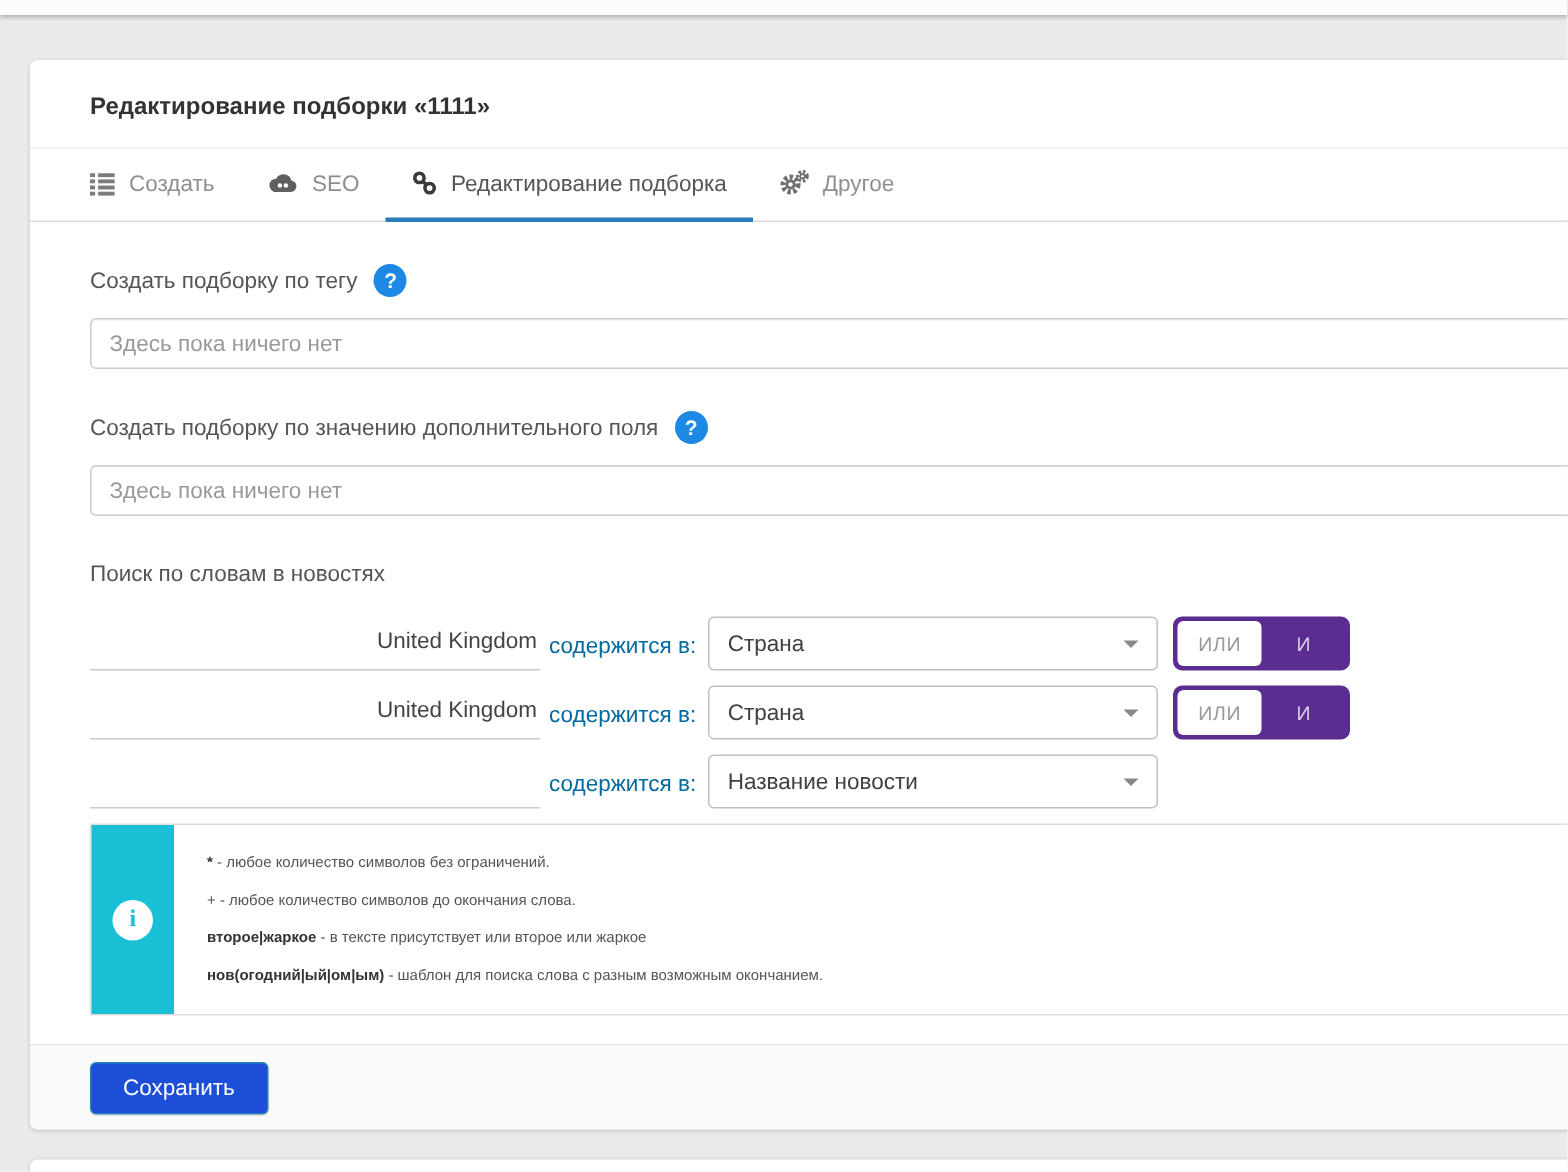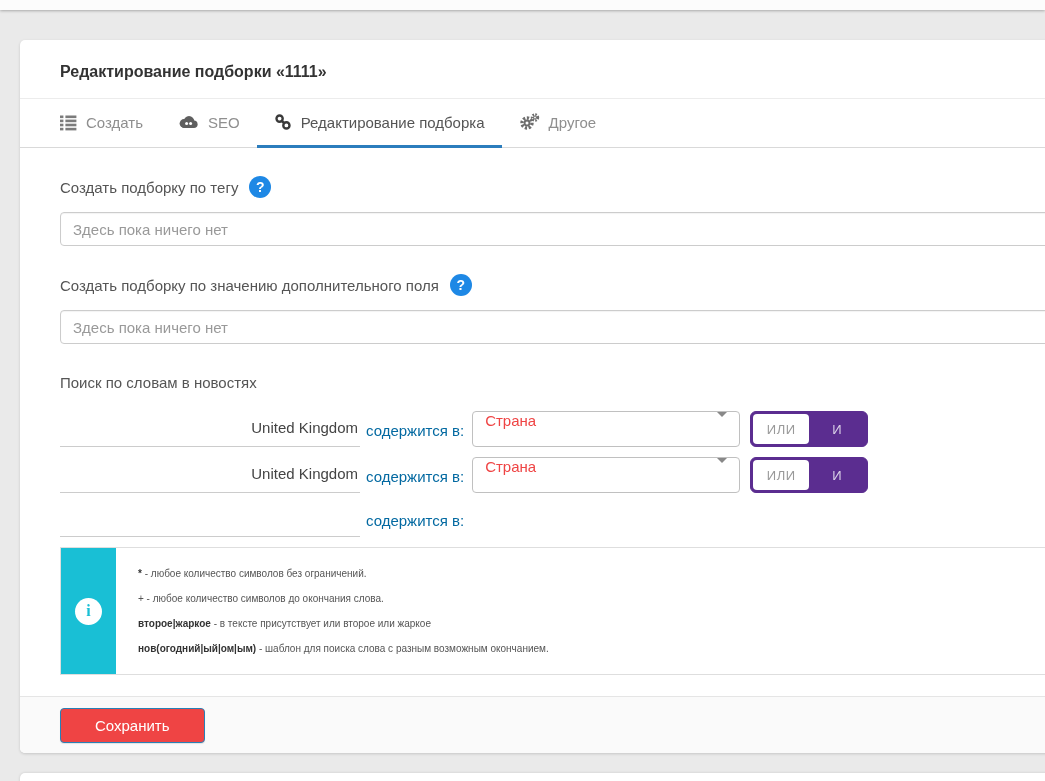--- a/index.html
+++ b/index.html
@@ -66,24 +66,24 @@
   .search-row { display:flex; align-items:flex-end; margin-bottom:10px; }
   .word-input {
     width:300px; height:34px;
     border:none; border-bottom:1px solid #ccc;
     font-size:15px; color:#444; padding:0 2px 5px 0;
     font-family:"Liberation Sans", sans-serif;
     background:transparent; outline:none;text-align:right;
   }
   .contains { color:#0369a1; margin:0 8px 8px 6px; white-space:nowrap; }
   .field-select {
-    width:268px; height:36px;
+    width:300px; height:36px;
     border:1px solid #c0c0c0; border-radius:4px; background:#fff;
-    display:flex; align-items:flex-start; padding:0 12px;
-    color:#ef4444; cursor:pointer;
+    display:flex; align-items:center; padding:0 12px;
+    color:#404040; cursor:pointer;
   }
   .caret {
     margin-left:auto; width:0; height:0;
     border-left:5px solid transparent; border-right:5px solid transparent;
     border-top:5px solid #888;
   }
   .toggle {
     margin-left:10px; width:118px; height:36px;
     background:#5b2d90; border:1px solid #5b2d90; border-radius:6px;
     display:flex; padding:2px; flex:0 0 auto;
@@ -110,22 +110,22 @@
   }
   .info-content { padding:13px 22px; }
   .info-line { line-height:25px; font-size:10px; color:#555; }
   .info-line b { color:#333; }
   .card-footer {
     position:absolute; left:0; right:0; bottom:0; height:57px;
     background:#fafafa; border-top:1px solid #e5e5e5;
     display:flex; align-items:center; padding-left:40px;
   }
   .save-btn {
-    background:#ef4444; border:1px solid #2880b6; border-radius:4px;
-    color:#fff; font-size:15px; padding:8px 34px; cursor:pointer;
+    background:#1d4ed8; border:1px solid #2880b6; border-radius:4px;
+    color:#fff; font-size:15px; padding:8px 21px; cursor:pointer;
     font-family:"Liberation Sans", sans-serif;
     box-shadow:0 1px 1px rgba(0,0,0,.1);
   }
   .next-card {
     position:absolute; left:20px; right:-16px; top:773px; height:12px;
     background:#fff; border-radius:5px 5px 0 0;
     box-shadow:0 0 3px rgba(0,0,0,.15);
   }
 </style>
 </head>
@@ -232,20 +232,24 @@
         </div>
         <div class="toggle">
           <div class="seg or">ИЛИ</div>
           <div class="seg and">И</div>
         </div>
       </div>
 
       <div class="search-row">
         <input class="word-input" type="text" value="" style="">
         <span class="contains">содержится в:</span>
+        <div class="field-select">
+          <span>Название новости</span>
+          <span class="caret"></span>
+        </div>
       </div>
 
     </div>
 
     <div class="info-box">
       <div class="info-strip">
         <span class="info-ic">i</span>
       </div>
       <div class="info-content">
         <div class="info-line"><b>*</b><span> - любое количество символов без ограничений.</span></div>

